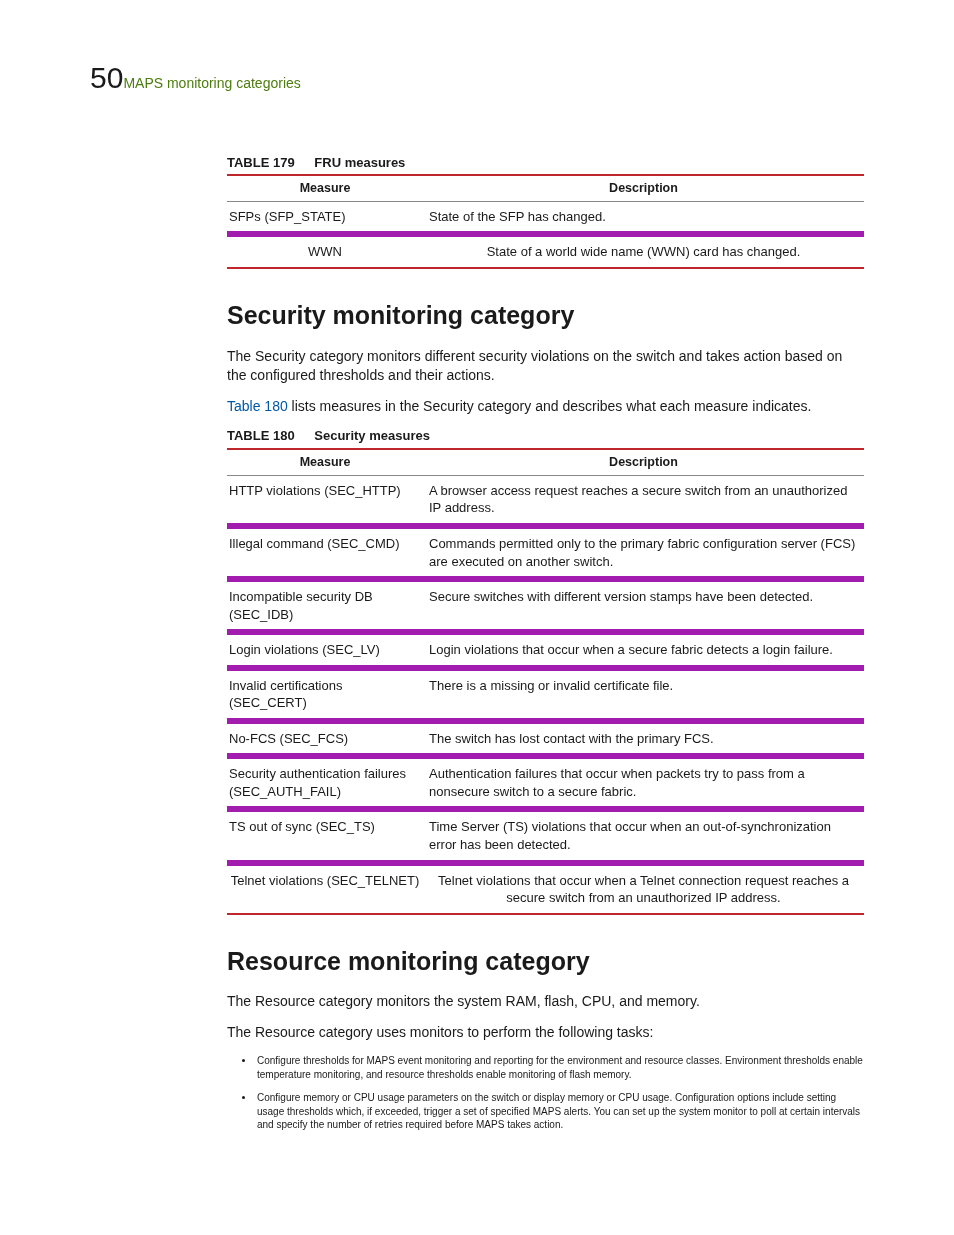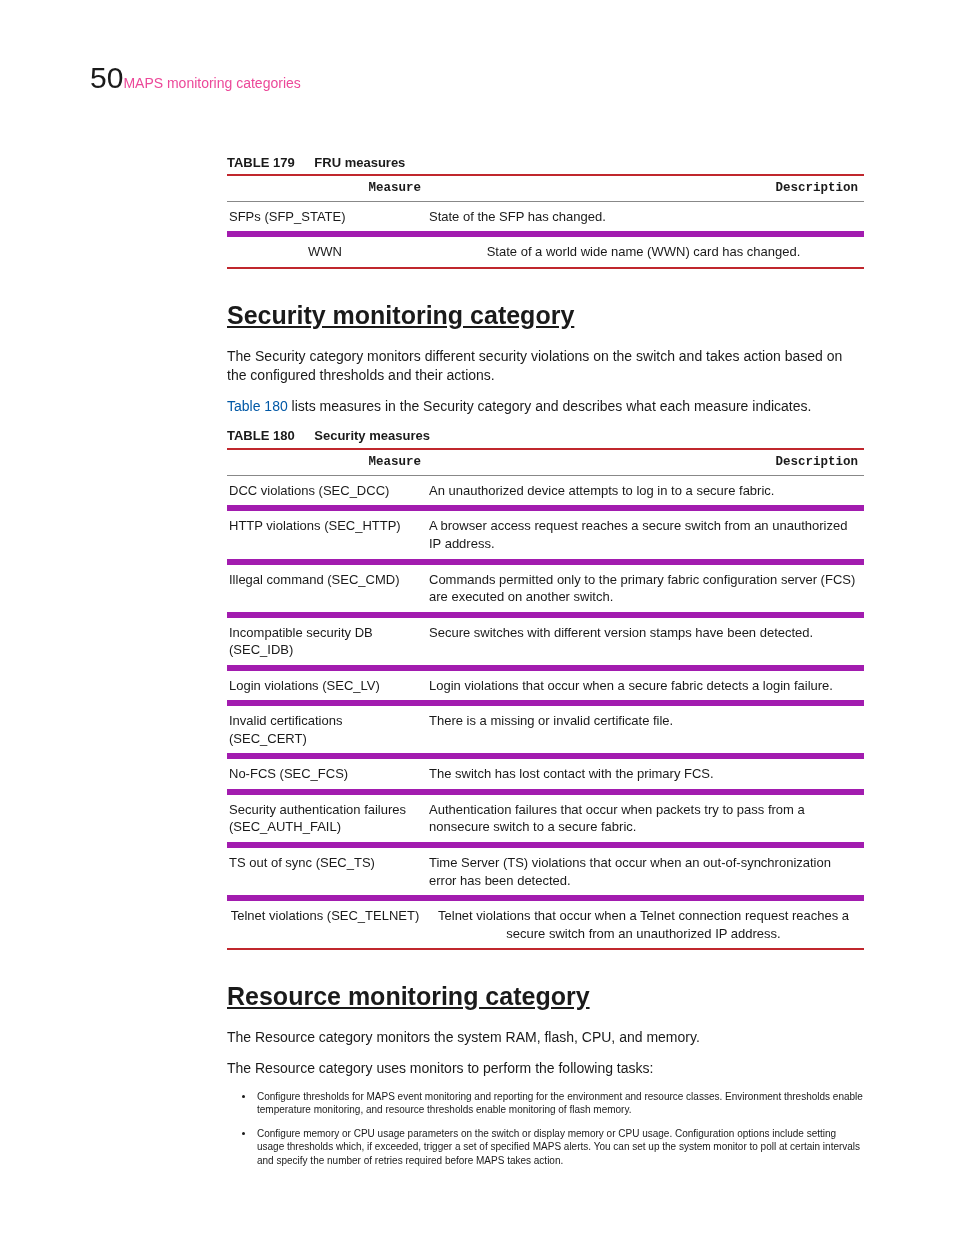--- a/index.html
+++ b/index.html
@@ -18,21 +18,21 @@
     gap: 0;
     margin-bottom: 55px;
   }
   .page-num {
     font-size: 30px;
     font-weight: normal;
     font-family: Arial, sans-serif;
   }
   .page-breadcrumb {
     font-size: 14px;
-    color: #ec4899;
+    color: #4d7c0f;
   }
   .content {
     margin-left: 137px;
   }
   .tbl-caption {
     font-size: 13px;
     margin-bottom: 2px;
     padding-bottom: 1px;
   }
   .tbl-caption .tbl-label {
@@ -51,23 +51,23 @@
   table.data {
     width: 100%;
     border-collapse: collapse;
     font-size: 13px;
   }
   table.data thead tr {
     border-top: 2px solid #c0272d;
     border-bottom: 1px solid #888;
   }
   table.data th {
-    text-align: right;
-    font-weight: bold;
-    font-family: Liberation Mono, monospace;
+    text-align: center;
+    font-weight: bold;
+    font-family: Liberation Sans, sans-serif;
     font-stretch: condensed;
     padding: 4px 6px 4px 2px;
     font-size: 12.5px;
   }
   table.data td {
     padding: 6px 6px 6px 2px;
     vertical-align: top;
     border-bottom: 6px solid #a21caf;
     font-size: 13px;
     line-height: 1.35;
@@ -79,21 +79,20 @@
   table.data .col-measure {
     width: 200px;
   }
   h2.section {
     font-family: "Arial Narrow", Arial, sans-serif;
     font-stretch: condensed;
     font-weight: bold;
     font-size: 25px;
     margin: 30px 0 14px 0;
     color: #1a1a1a;
-    text-decoration: underline;
   }
   p.body {
     font-size: 14px;
     margin: 0 0 12px 0;
     line-height: 1.35;
   }
   .link {
     color: #0058a6;
   }
   ul.bullets {
@@ -161,24 +160,20 @@
         <col>
       </colgroup>
     <thead>
       <tr>
         <th>Measure</th>
         <th>Description</th>
       </tr>
     </thead>
     <tbody>
       <tr>
-          <td>DCC violations (SEC_DCC)</td>
-          <td>An unauthorized device attempts to log in to a secure fabric.</td>
-        </tr>
-      <tr>
           <td>HTTP violations (SEC_HTTP)</td>
           <td>A browser access request reaches a secure switch from an unauthorized IP address.</td>
         </tr>
       <tr>
           <td>Illegal command (SEC_CMD)</td>
           <td>Commands permitted only to the primary fabric configuration server (FCS) are executed on another switch.</td>
         </tr>
       <tr>
           <td>Incompatible security DB (SEC_IDB)</td>
           <td>Secure switches with different version stamps have been detected.</td>

